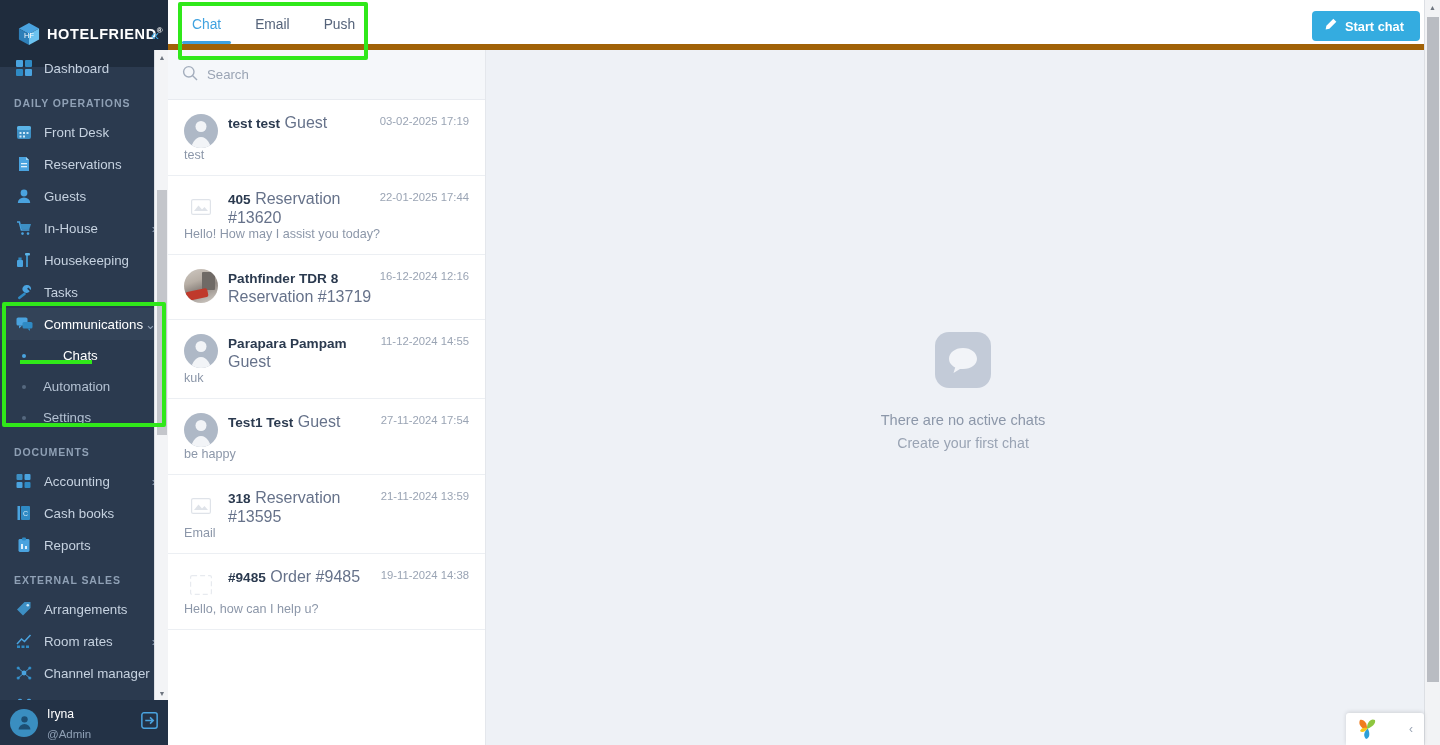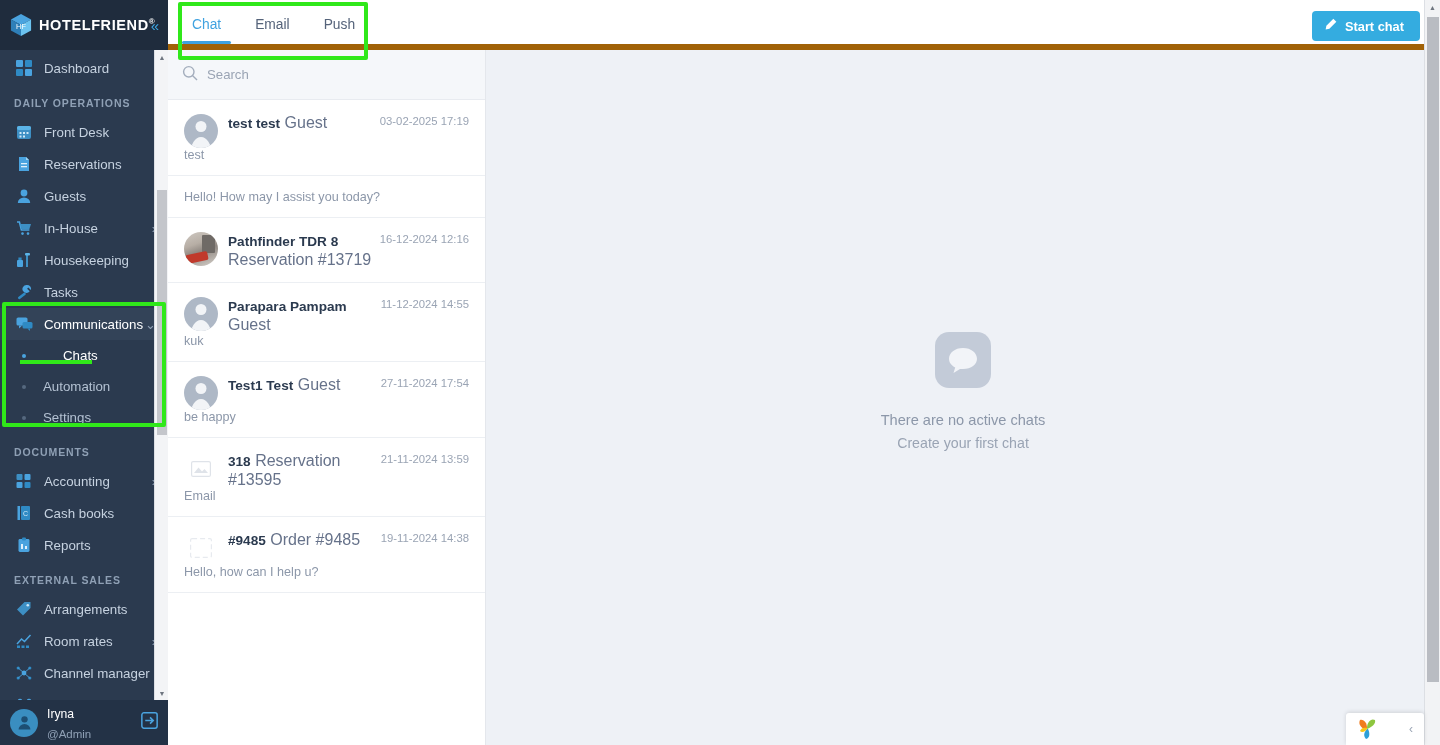--- a/index.html
+++ b/index.html
@@ -13,22 +13,22 @@
 
   
   .sidebar {
     width: 168px; height: 745px;
     background: #2b3a4f;
     position: relative;
     flex: 0 0 168px;
     overflow: hidden;
   }
   .brand {
-    height: 50px; background: #1f2c3d;
-    display: flex; align-items: center; padding: 0 10px;
+    height: 67px; background: #1f2c3d;
+    display: flex; align-items: center; padding: 0 18px;
     position: relative;
   }
   .brand-logo { width: 22px; height: 24px; flex: 0 0 22px; margin-right: 7px; }
   .brand-name {
     color: #ffffff; font-size: 14.5px; font-weight: bold; letter-spacing: .6px;
     white-space: nowrap;
   }
   .brand-reg { font-size: 8px; vertical-align: super; }
   .collapse-btn {
     position: absolute; right: 9px; top: 50%; transform: translateY(-50%);
@@ -534,20 +534,33 @@
               <span class="chat-names">
                 <span class="chat-title">test test</span>
                 <span class="chat-sub">Guest</span>
               </span>
               <span class="chat-time">03-02-2025 17:19</span>
             </div>
             <div class="chat-msg">test</div>
           </div>
 
           <div class="chat-row">
+            <div class="chat-head">
+              <span class="chat-av broken">
+                <svg width="20" height="16" viewBox="0 0 20 16">
+                  <rect x="0.6" y="0.6" width="18.8" height="14.8" rx="1.5" fill="none" stroke="#dfe3e9" stroke-width="1.2"></rect>
+                  <path d="M3 12 L7.5 6.5 L11 10.5 L13.5 8 L17 12 z" fill="#dfe3e9"></path>
+                </svg>
+              </span>
+              <span class="chat-names">
+                <span class="chat-title">405</span>
+                <span class="chat-sub">Reservation #13620</span>
+              </span>
+              <span class="chat-time">22-01-2025 17:44</span>
+            </div>
             <div class="chat-msg">Hello! How may I assist you today?</div>
           </div>
 
           <div class="chat-row">
             <div class="chat-head">
               <span class="chat-av photo">
                 <span class="ph-wall"></span>
                   <span class="ph-red"></span>
               </span>
               <span class="chat-names">

